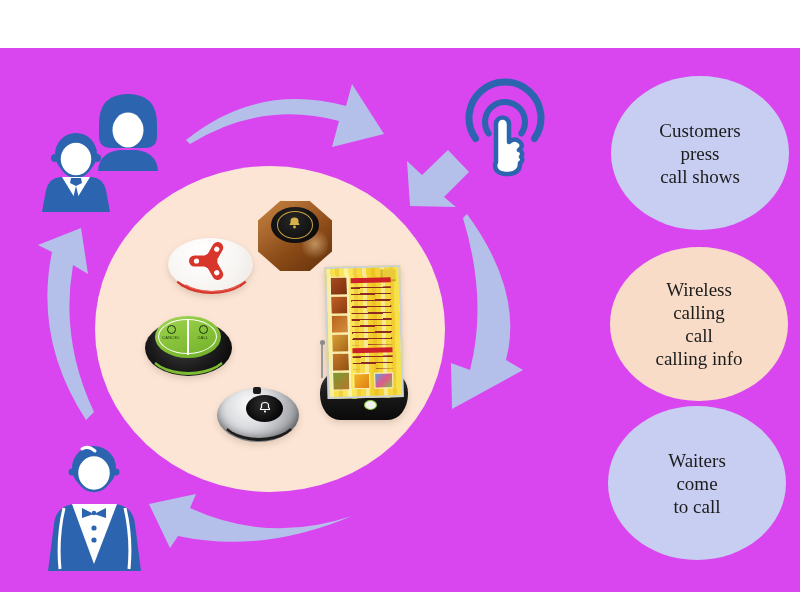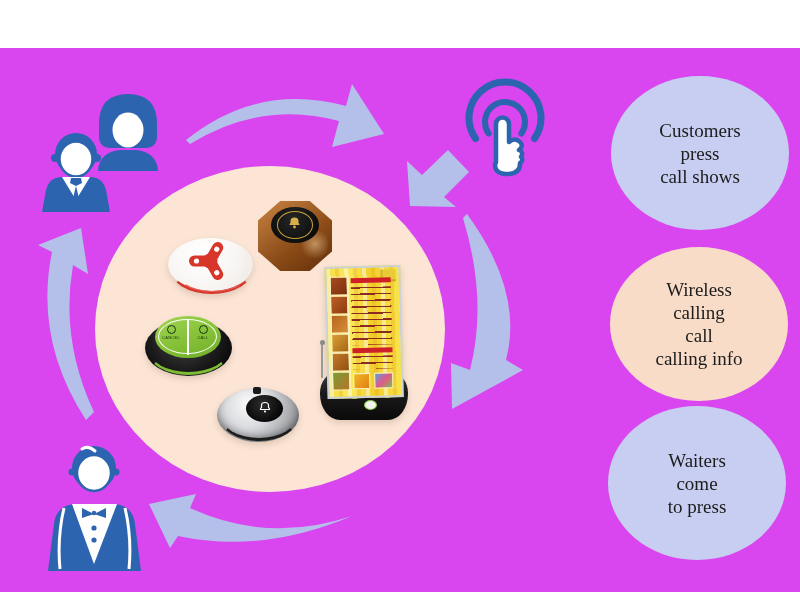--- a/index.html
+++ b/index.html
@@ -271,16 +271,16 @@
   </div>
   <div class="abs step peach step-2">
     <div>Wireless</div>
     <div>calling</div>
     <div>call</div>
     <div>calling info</div>
   </div>
   <div class="abs step lavender step-3">
     <div>Waiters</div>
     <div>come</div>
-    <div>to press</div>
+    <div>to call</div>
   </div>
 
 </div>
 
 </body></html>

